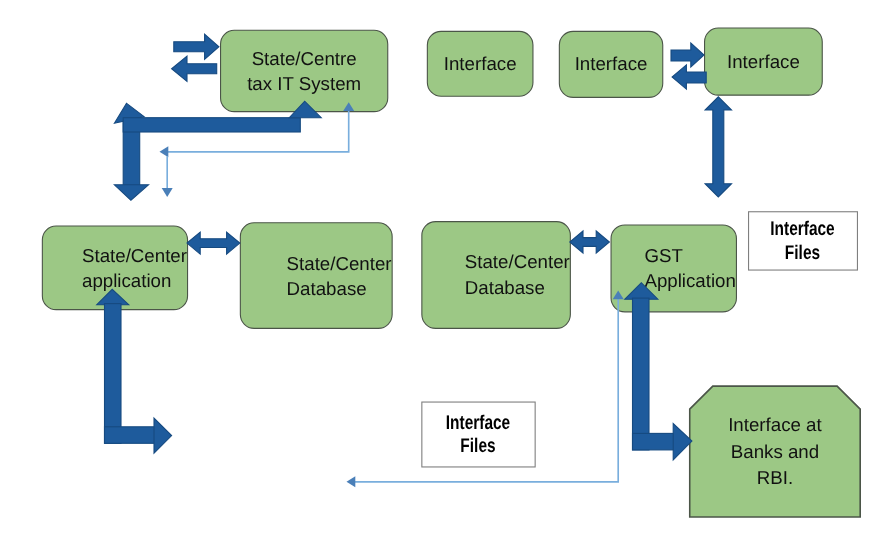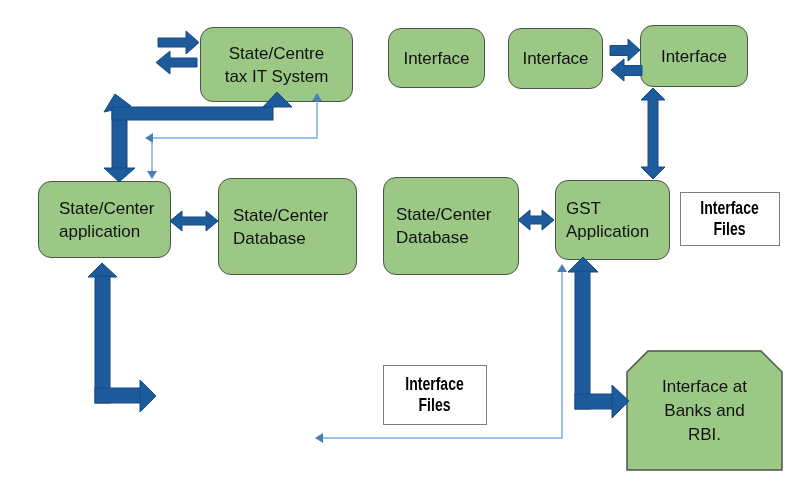--- a/index.html
+++ b/index.html
@@ -11,21 +11,21 @@
   }
   .node {
     position:absolute; box-sizing:border-box;
     background:var(--node_fill,#9cc885);
     border:1.5px solid var(--node_border,#4b5548);
     border-radius:13px;
     display:flex; align-items:center; justify-content:center;
     font-size:17px; line-height:23px;
   }
   .label { white-space:pre-line; text-align:center; }
-  .left-text { justify-content:flex-start; }
+  .left-text { justify-content:flex-end;margin-top:24px; }
   .left-text .label { text-align:left; }
   
   #tax-authority   { left:22px;  top:19px;  width:133px; height:71px; }
   #tax-it-system   { left:200px; top:27px;  width:153px; height:75px; }
   #interface-1     { left:388px; top:28px;  width:97px;  height:60px; }
   #interface-2     { left:508px; top:28px;  width:95px;  height:61px; }
   #taxpayer        { left:640px; top:25px;  width:108px; height:62px; }
   #app             { left:38px;  top:181px; width:133px; height:77px; padding-left:20px; }
   #db-left         { left:218px; top:178px; width:139px; height:97px; padding-left:14px; }
   #db-right        { left:383px; top:177px; width:136px; height:98px; padding-left:12px; }

